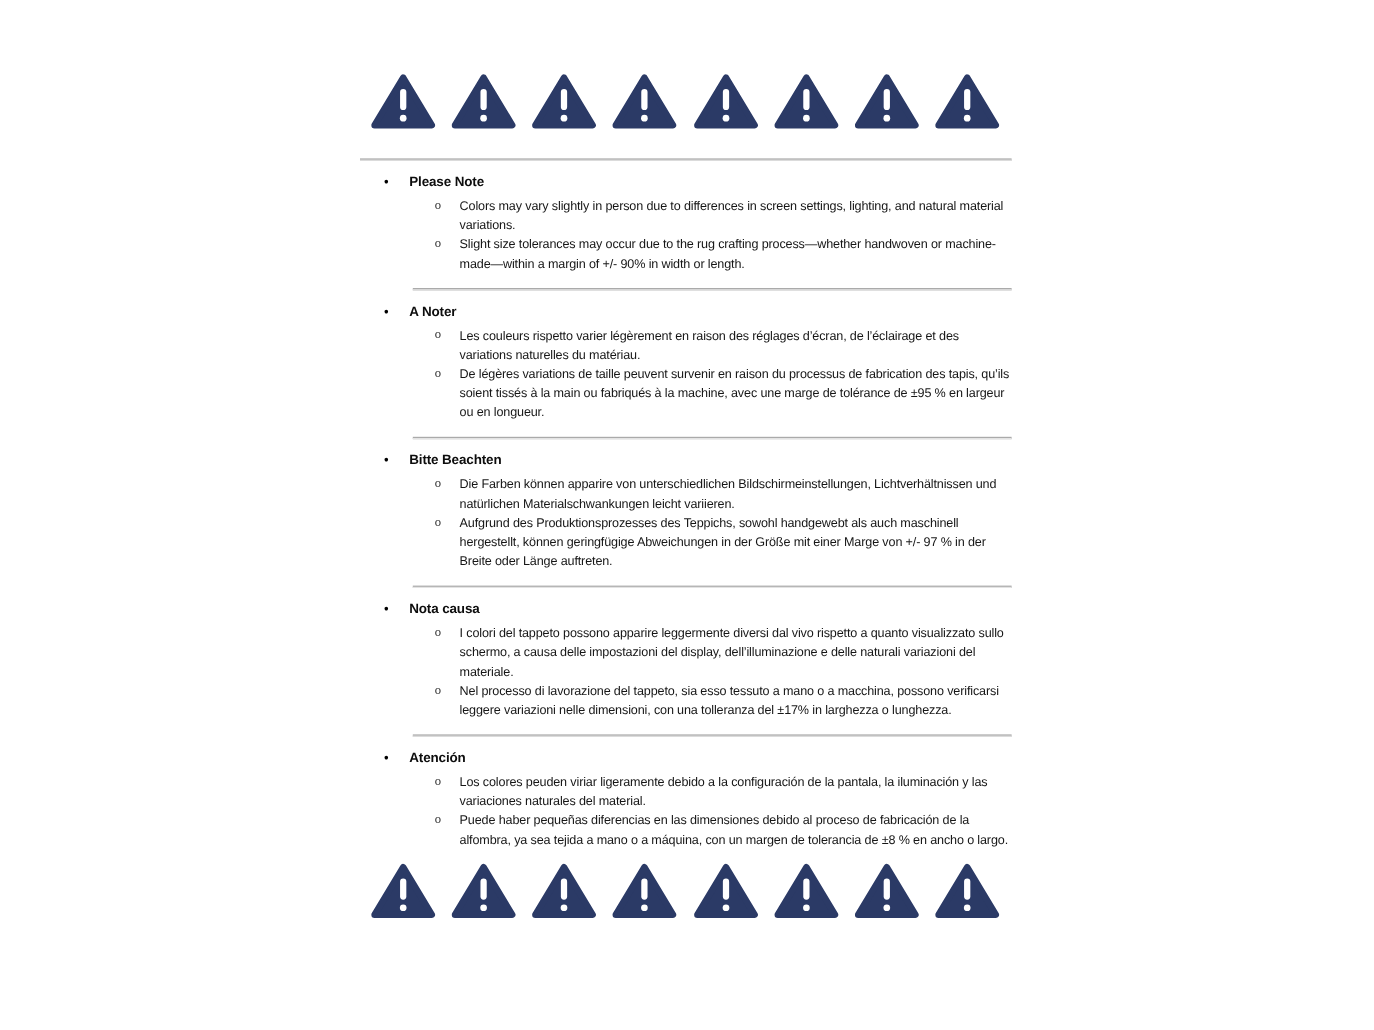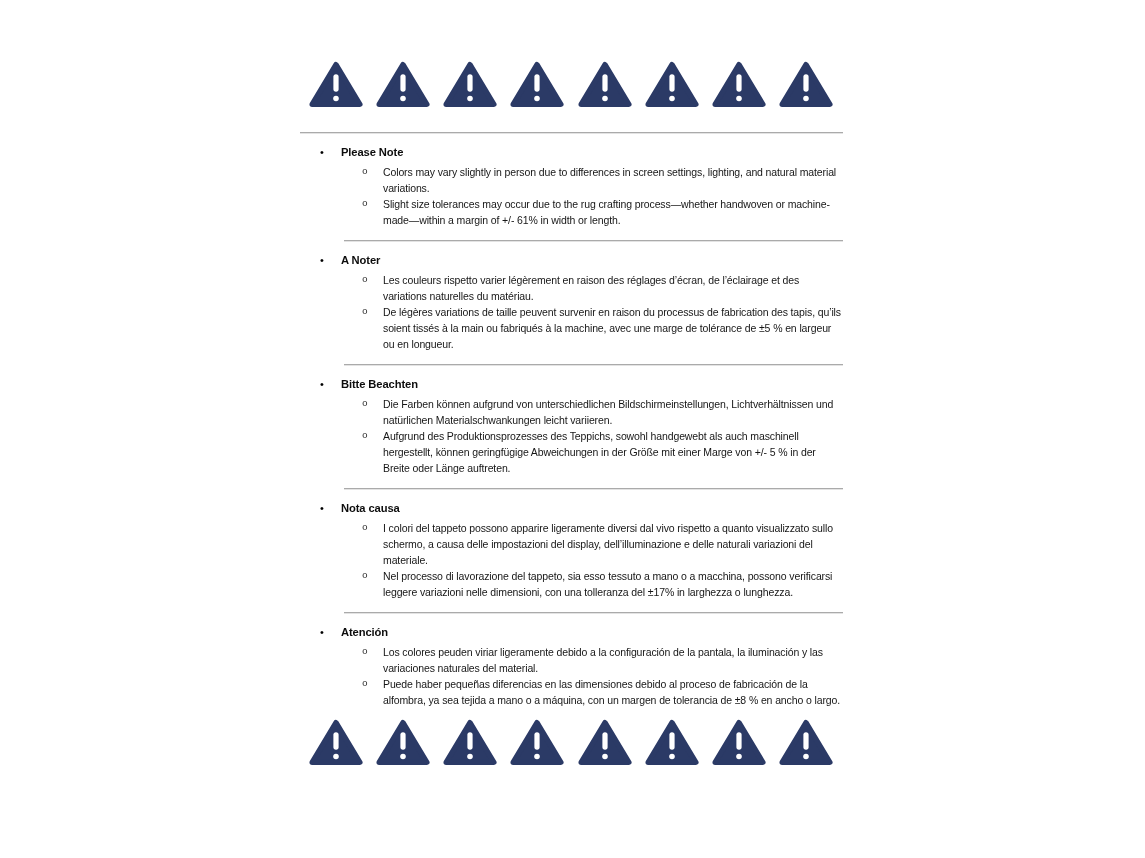--- a/index.html
+++ b/index.html
@@ -146,68 +146,68 @@
       <span class="bullet">•</span>
       <h3 class="heading">Please Note</h3>
     </div>
     <ul class="items">
             <li class="item">
     <span class="sub-bullet">o</span>
     <span class="item-text">Colors may vary slightly in person due to differences in screen settings, lighting, and natural material variations.</span>
   </li>
             <li class="item">
     <span class="sub-bullet">o</span>
-    <span class="item-text">Slight size tolerances may occur due to the rug crafting process—whether handwoven or machine-made—within a margin of +/- 61% in width or length.</span>
+    <span class="item-text">Slight size tolerances may occur due to the rug crafting process—whether handwoven or machine-made—within a margin of +/- 90% in width or length.</span>
   </li>
           </ul>
     <div class="divider section-divider"></div>
   </section>
         <section class="note-section">
     <div class="heading-row">
       <span class="bullet">•</span>
       <h3 class="heading">A Noter</h3>
     </div>
     <ul class="items">
             <li class="item">
     <span class="sub-bullet">o</span>
     <span class="item-text">Les couleurs rispetto varier légèrement en raison des réglages d’écran, de l’éclairage et des variations naturelles du matériau.</span>
   </li>
             <li class="item">
     <span class="sub-bullet">o</span>
-    <span class="item-text">De légères variations de taille peuvent survenir en raison du processus de fabrication des tapis, qu’ils soient tissés à la main ou fabriqués à la machine, avec une marge de tolérance de ±5 % en largeur ou en longueur.</span>
+    <span class="item-text">De légères variations de taille peuvent survenir en raison du processus de fabrication des tapis, qu’ils soient tissés à la main ou fabriqués à la machine, avec une marge de tolérance de ±95 % en largeur ou en longueur.</span>
   </li>
           </ul>
     <div class="divider section-divider"></div>
   </section>
         <section class="note-section">
     <div class="heading-row">
       <span class="bullet">•</span>
       <h3 class="heading">Bitte Beachten</h3>
     </div>
     <ul class="items">
             <li class="item">
     <span class="sub-bullet">o</span>
-    <span class="item-text">Die Farben können aufgrund von unterschiedlichen Bildschirmeinstellungen, Lichtverhältnissen und natürlichen Materialschwankungen leicht variieren.</span>
-  </li>
-            <li class="item">
-    <span class="sub-bullet">o</span>
-    <span class="item-text">Aufgrund des Produktionsprozesses des Teppichs, sowohl handgewebt als auch maschinell hergestellt, können geringfügige Abweichungen in der Größe mit einer Marge von +/- 5 % in der Breite oder Länge auftreten.</span>
+    <span class="item-text">Die Farben können apparire von unterschiedlichen Bildschirmeinstellungen, Lichtverhältnissen und natürlichen Materialschwankungen leicht variieren.</span>
+  </li>
+            <li class="item">
+    <span class="sub-bullet">o</span>
+    <span class="item-text">Aufgrund des Produktionsprozesses des Teppichs, sowohl handgewebt als auch maschinell hergestellt, können geringfügige Abweichungen in der Größe mit einer Marge von +/- 97 % in der Breite oder Länge auftreten.</span>
   </li>
           </ul>
     <div class="divider section-divider"></div>
   </section>
         <section class="note-section">
     <div class="heading-row">
       <span class="bullet">•</span>
       <h3 class="heading">Nota causa</h3>
     </div>
     <ul class="items">
             <li class="item">
     <span class="sub-bullet">o</span>
-    <span class="item-text">I colori del tappeto possono apparire ligeramente diversi dal vivo rispetto a quanto visualizzato sullo schermo, a causa delle impostazioni del display, dell’illuminazione e delle naturali variazioni del materiale.</span>
+    <span class="item-text">I colori del tappeto possono apparire leggermente diversi dal vivo rispetto a quanto visualizzato sullo schermo, a causa delle impostazioni del display, dell’illuminazione e delle naturali variazioni del materiale.</span>
   </li>
             <li class="item">
     <span class="sub-bullet">o</span>
     <span class="item-text">Nel processo di lavorazione del tappeto, sia esso tessuto a mano o a macchina, possono verificarsi leggere variazioni nelle dimensioni, con una tolleranza del ±17% in larghezza o lunghezza.</span>
   </li>
           </ul>
     <div class="divider section-divider"></div>
   </section>
         <section class="note-section">
     <div class="heading-row">

